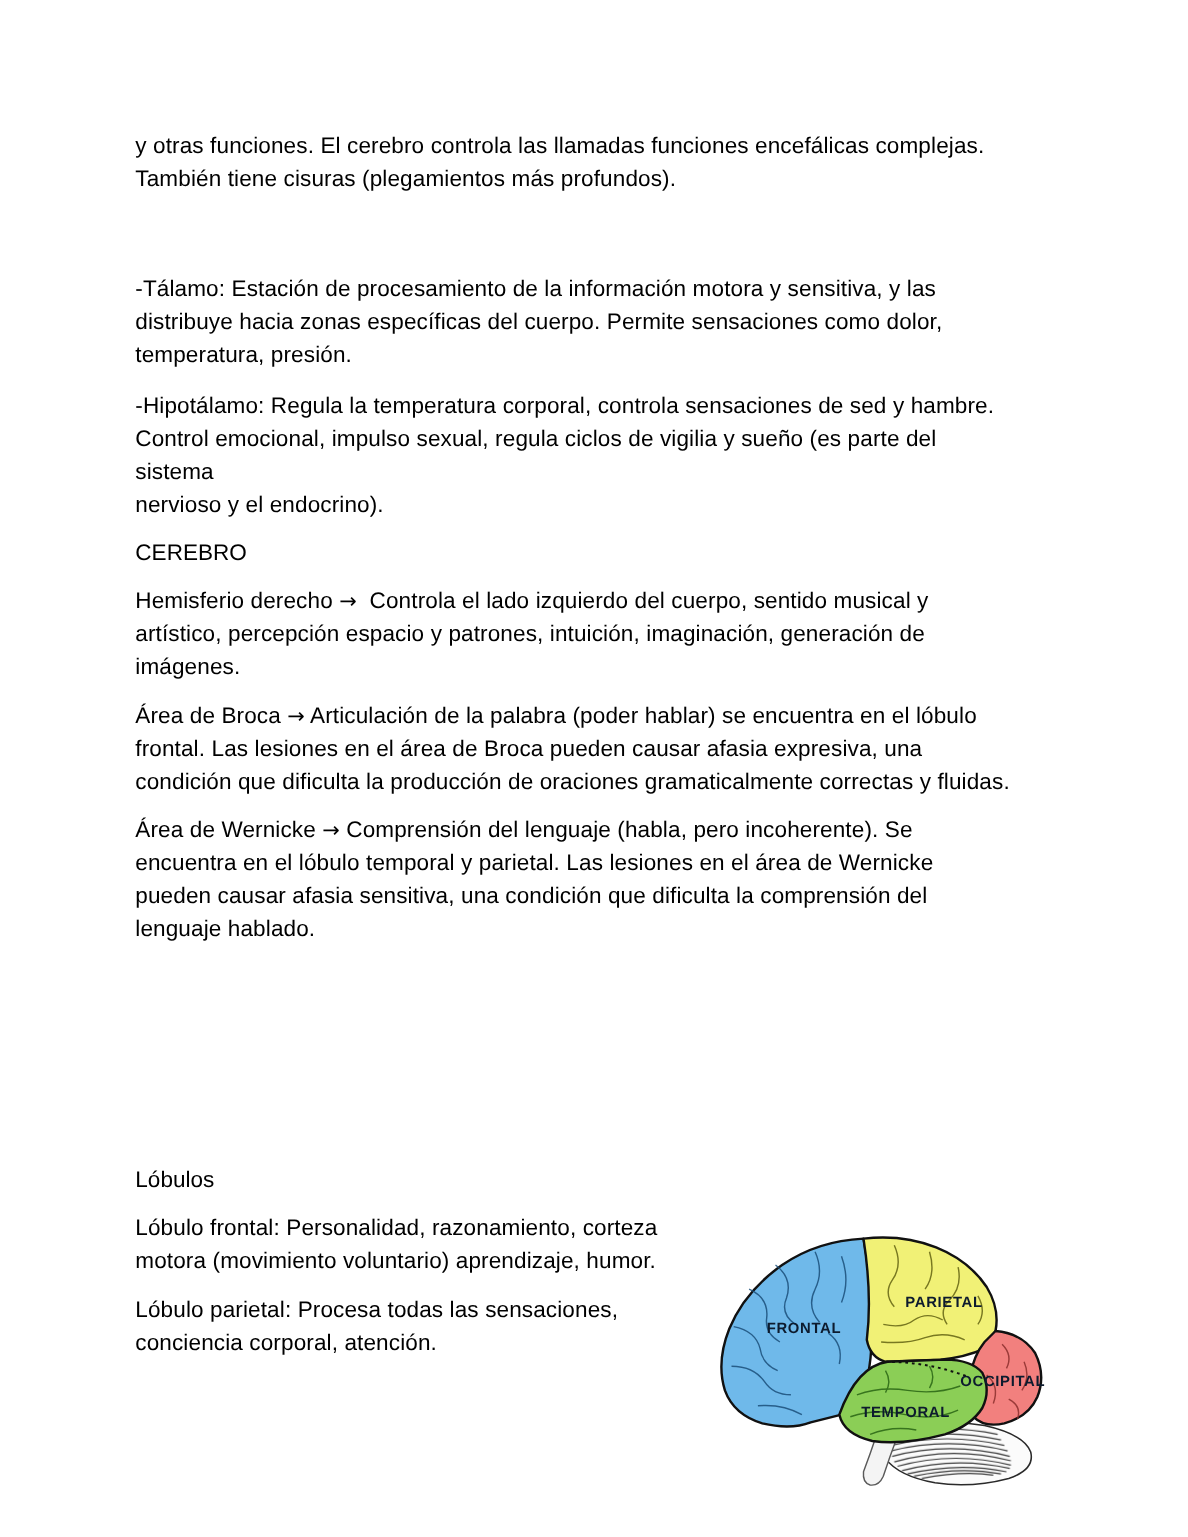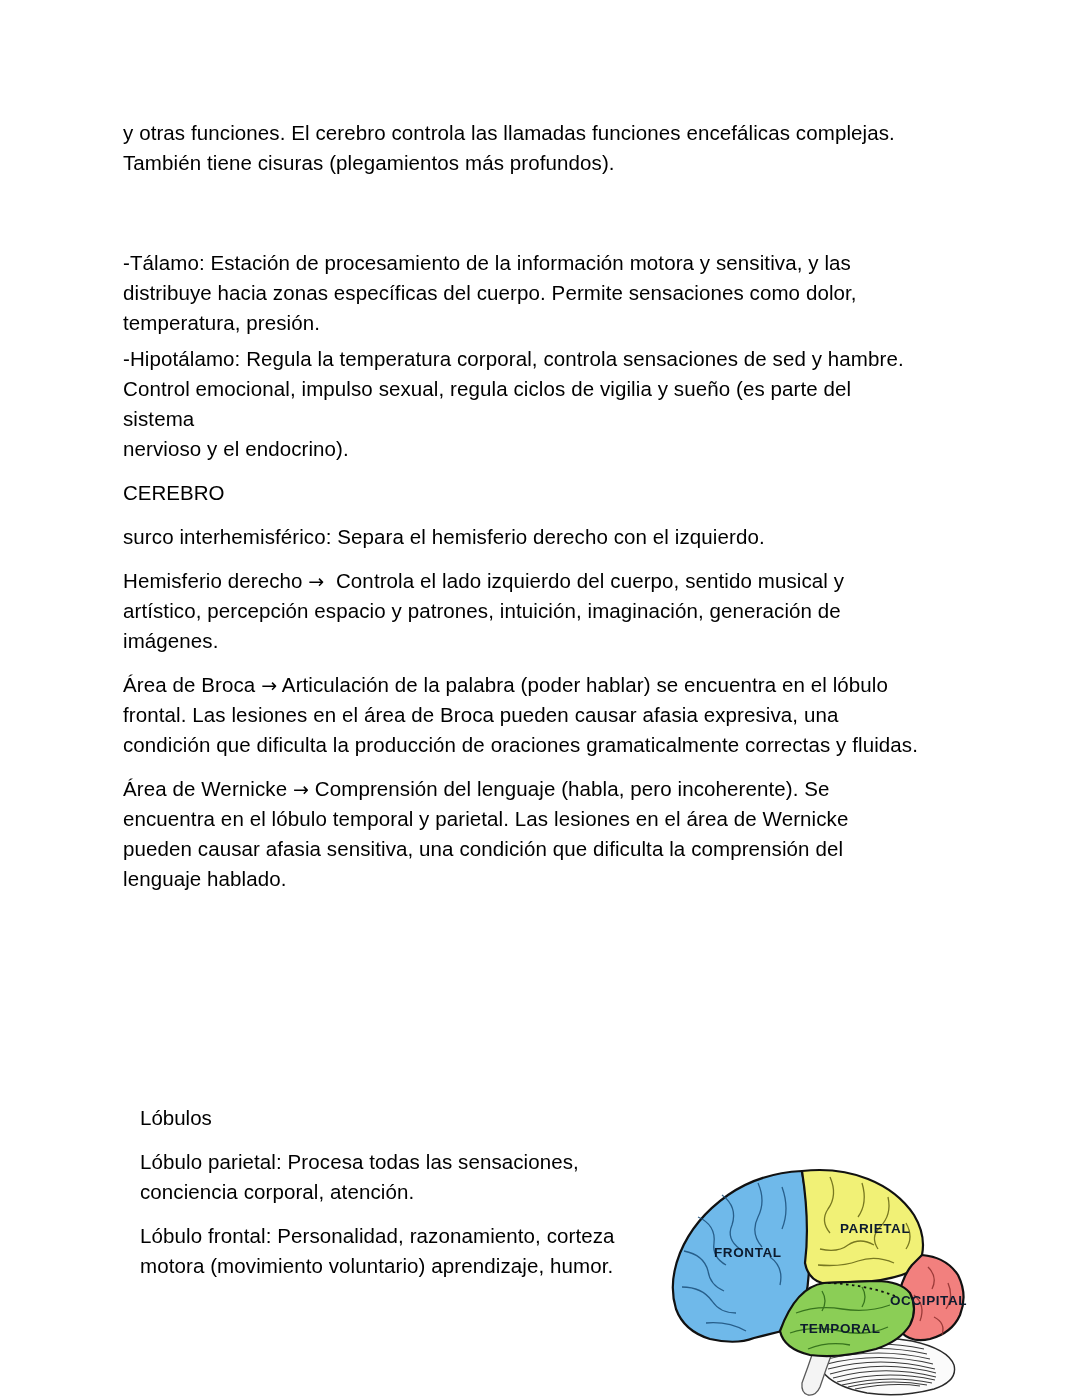--- a/index.html
+++ b/index.html
@@ -23,45 +23,44 @@
     width: 800px;
   }
   .para {
     font-size: 20.5px;
     line-height: 30px;
     margin: 0 0 14px 0;
     color: #000000;
     letter-spacing: 0.1px;
   }
   .para.tight {
-    margin-bottom: 6px;
+    margin-bottom: 16px;
   }
   .heading {
     font-size: 20.5px;
     line-height: 30px;
     font-weight: normal;
     margin: 0 0 14px 0;
   }
   .spacer-xl {
     height: 56px;
   }
   b, .b {
     font-weight: normal;
   }
   .arrow {
     font-family: "DejaVu Sans", sans-serif;
     font-size: 19px;
   }
   
   .lower {
     position: absolute;
-    left: 140px;
+    left: 123px;
     top: 1058px;
     width: 800px;
-    margin-top: 45px;
   }
   .lower-text {
     width: 500px;
   }
   .brain-wrap {
     position: absolute;
     left: 522px;
     top: 50px;
     width: 330px;
     height: 250px;
@@ -101,37 +100,36 @@
     </p>
 
     <p class="para">
       <span>-Hipotálamo: Regula la temperatura corporal, controla sensaciones de sed y hambre.</span><br>
       <span>Control emocional, impulso sexual, regula ciclos de vigilia y sueño (es parte del sistema</span><br>
       <span>nervioso y el endocrino).</span>
     </p>
 
     <p class="heading">CEREBRO</p>
 
-    <p class="para">surco interhemisférico: Separa el hemisferio derecho con el izquierdo.</p>
 
 
     <p class="para"><span>Hemisferio derecho</span> <span class="arrow">→</span>&nbsp; <span>Controla el lado izquierdo del cuerpo, sentido musical y artístico, percepción espacio y patrones, intuición, imaginación, generación de imágenes.</span></p>
 
 
     <p class="para"><span>Área de Broca</span> <span class="arrow">→</span> <span>Articulación de la palabra (poder hablar) se encuentra en el lóbulo frontal. Las lesiones en el área de Broca pueden causar </span><b>afasia expresiva</b><span>, una condición que dificulta la producción de oraciones gramaticalmente correctas y fluidas.</span></p>
 
     <p class="para"><span>Área de Wernicke</span> <span class="arrow">→</span> <span>Comprensión del lenguaje (habla, pero incoherente). Se encuentra en el lóbulo temporal y parietal. Las lesiones en el área de Wernicke pueden causar </span><b>afasia sensitiva</b><span>, una condición que dificulta la comprensión del lenguaje hablado.</span></p>
 
   </div>
 
   <div class="lower">
     <div class="lower-text">
       <p class="heading">Lóbulos</p>
+      <p class="para">Lóbulo frontal: Personalidad, razonamiento, corteza motora (movimiento voluntario) aprendizaje, humor.</p>
       <p class="para">Lóbulo parietal: Procesa todas las sensaciones, conciencia corporal, atención.</p>
-      <p class="para">Lóbulo frontal: Personalidad, razonamiento, corteza motora (movimiento voluntario) aprendizaje, humor.</p>
     </div>
 
     <div class="brain-wrap">
       <svg class="brain-svg" viewBox="0 0 330 250" xmlns="http://www.w3.org/2000/svg">
 
         <defs>
           <pattern id="hatch" width="330" height="250" patternUnits="userSpaceOnUse">
             <g stroke="#3a3a3a" stroke-width="1.1" fill="none">
               <path d="M168 196 Q215 186 262 196"></path>
               <path d="M166 201 Q215 190 265 201"></path>

